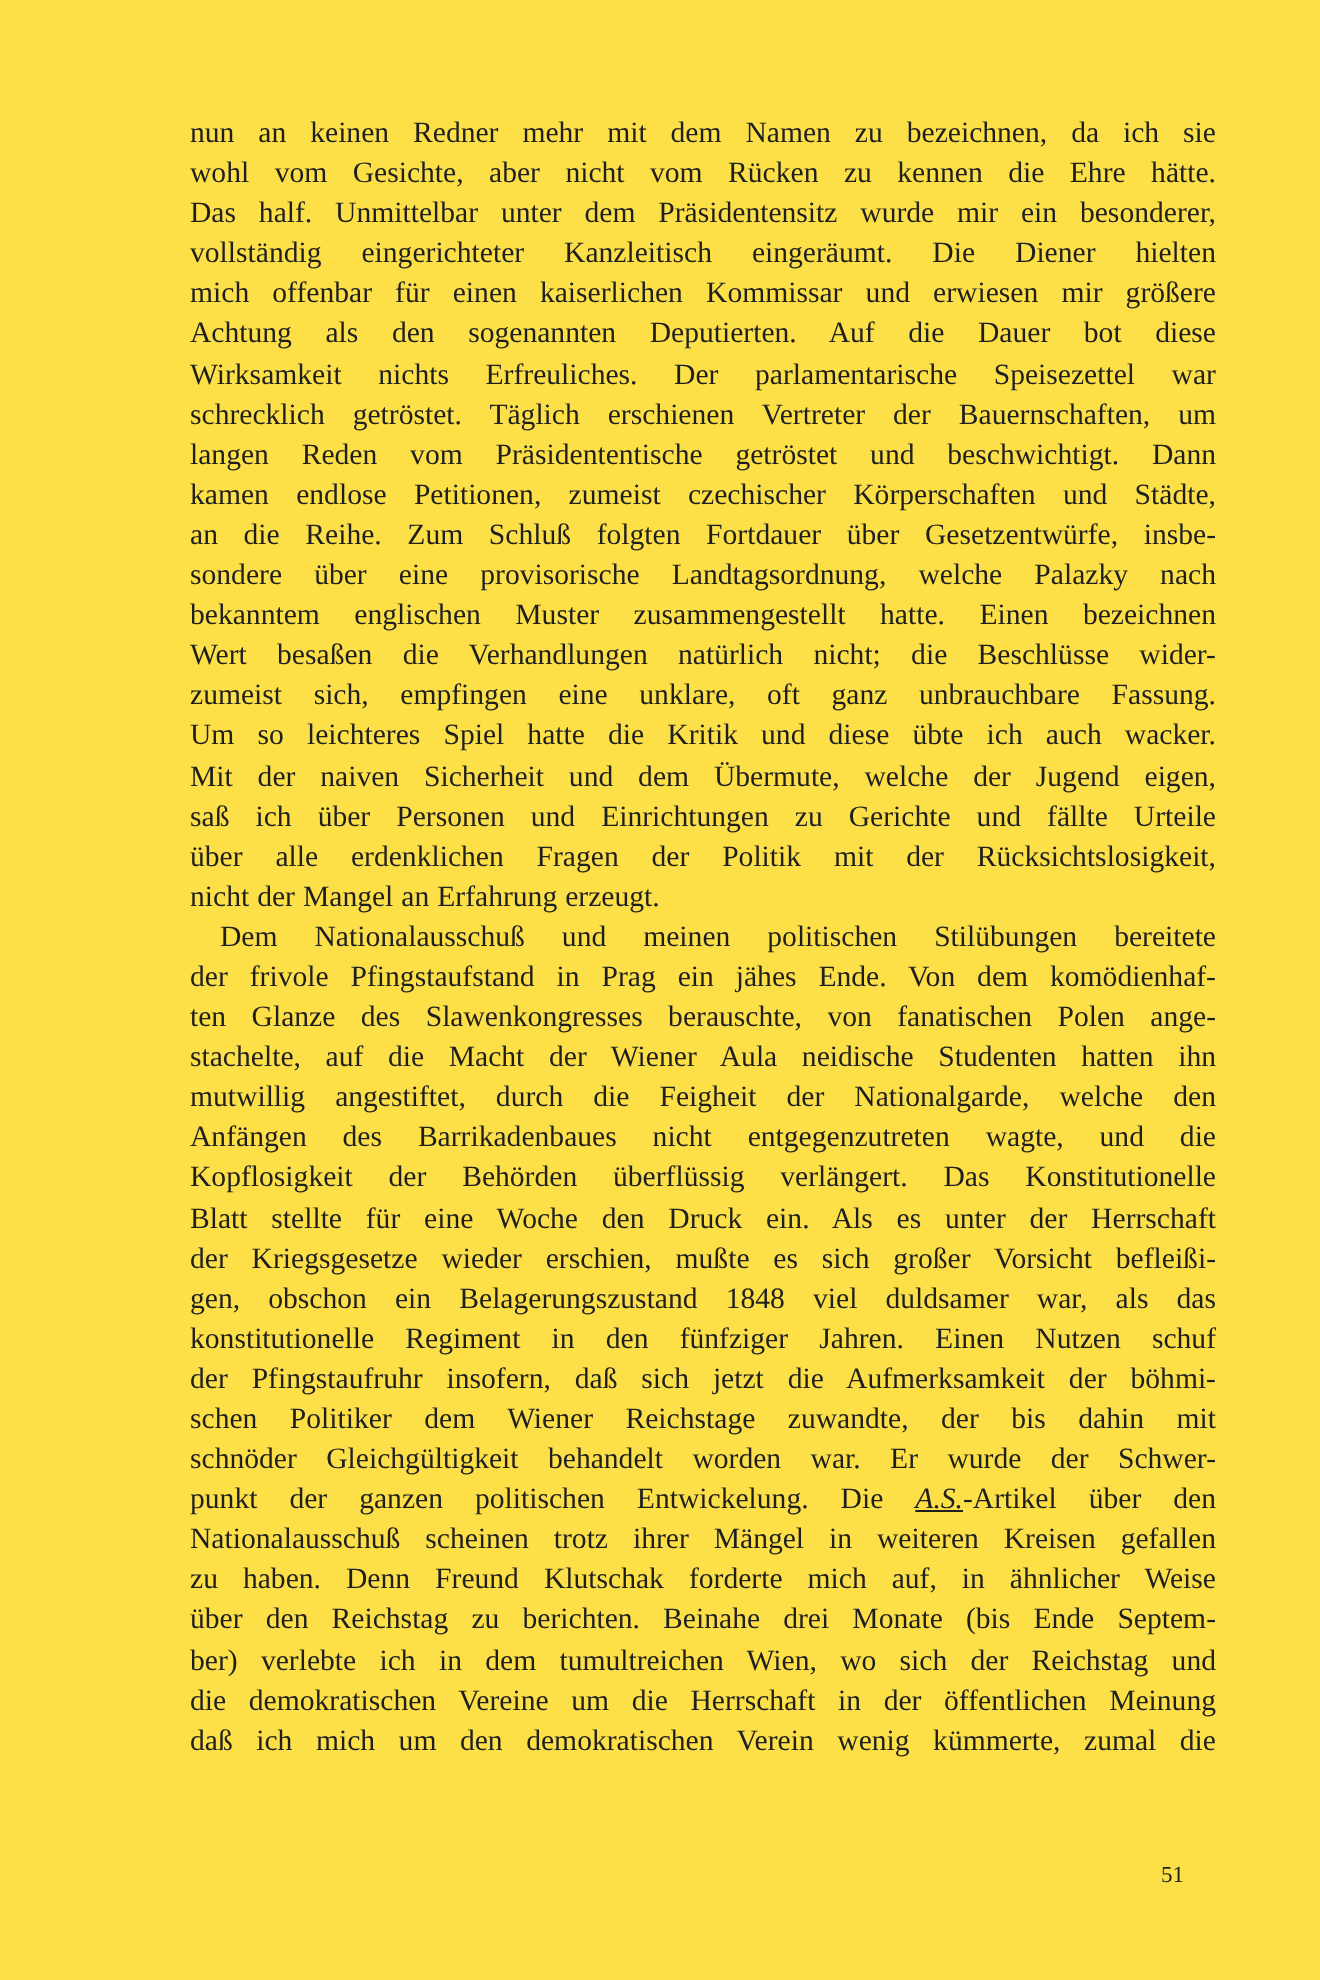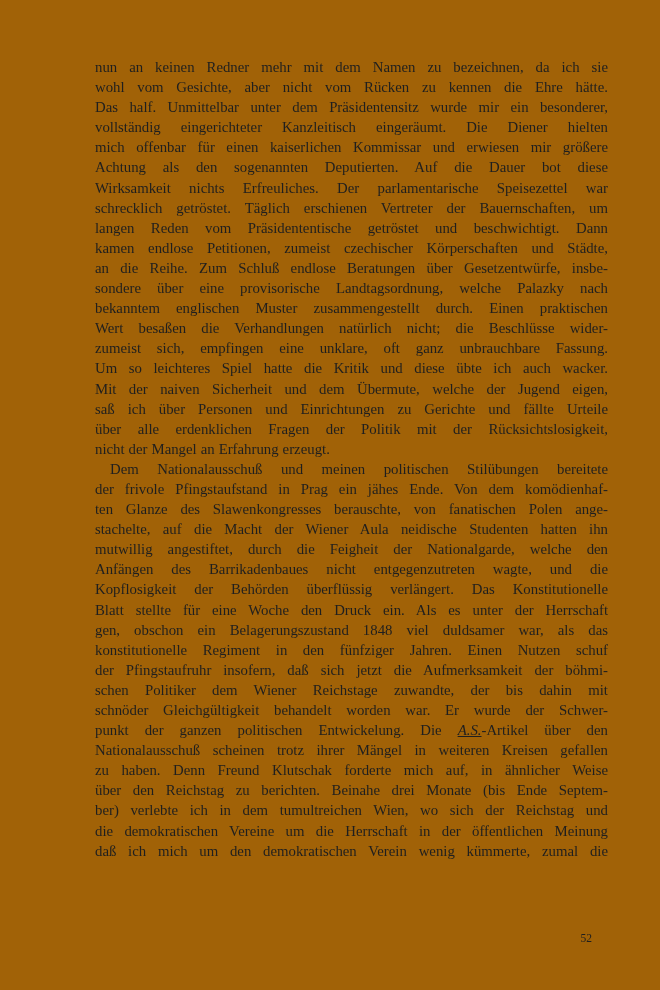--- a/index.html
+++ b/index.html
@@ -4,21 +4,21 @@
 <style>
   html, body {
     margin: 0;
     padding: 0;
     background: #ffffff;
   }
   .page {
     position: relative;
     width: 660px;
     height: 990px;
-    background: #a16207;
+    background: #fde047;
     overflow: hidden;
     font-family: "Liberation Serif", "DejaVu Serif", serif;
   }
   .text-block {
     position: absolute;
     left: 95px;
     top: 57px;
     width: 513px;
     color: #1f1f1f;
     font-size: 14.8px;
@@ -62,48 +62,49 @@
         <div class="text-line">nun an keinen Redner mehr mit dem Namen zu bezeichnen, da ich sie</div>
         <div class="text-line">wohl vom Gesichte, aber nicht vom Rücken zu kennen die Ehre hätte.</div>
         <div class="text-line">Das half. Unmittelbar unter dem Präsidentensitz wurde mir ein besonderer,</div>
         <div class="text-line">vollständig eingerichteter Kanzleitisch eingeräumt. Die Diener hielten</div>
         <div class="text-line">mich offenbar für einen kaiserlichen Kommissar und erwiesen mir größere</div>
         <div class="text-line">Achtung als den sogenannten Deputierten. Auf die Dauer bot diese</div>
         <div class="text-line">Wirksamkeit nichts Erfreuliches. Der parlamentarische Speisezettel war</div>
         <div class="text-line">schrecklich getröstet. Täglich erschienen Vertreter der Bauernschaften, um</div>
         <div class="text-line">langen Reden vom Präsidententische getröstet und beschwichtigt. Dann</div>
         <div class="text-line">kamen endlose Petitionen, zumeist czechischer Körperschaften und Städte,</div>
-        <div class="text-line">an die Reihe. Zum Schluß endlose Beratungen über Gesetzentwürfe, insbe-</div>
+        <div class="text-line">an die Reihe. Zum Schluß folgten Fortdauer über Gesetzentwürfe, insbe-</div>
         <div class="text-line">sondere über eine provisorische Landtagsordnung, welche Palazky nach</div>
-        <div class="text-line">bekanntem englischen Muster zusammengestellt durch. Einen praktischen</div>
+        <div class="text-line">bekanntem englischen Muster zusammengestellt hatte. Einen bezeichnen</div>
         <div class="text-line">Wert besaßen die Verhandlungen natürlich nicht; die Beschlüsse wider-</div>
         <div class="text-line">zumeist sich, empfingen eine unklare, oft ganz unbrauchbare Fassung.</div>
         <div class="text-line">Um so leichteres Spiel hatte die Kritik und diese übte ich auch wacker.</div>
         <div class="text-line">Mit der naiven Sicherheit und dem Übermute, welche der Jugend eigen,</div>
         <div class="text-line">saß ich über Personen und Einrichtungen zu Gerichte und fällte Urteile</div>
         <div class="text-line">über alle erdenklichen Fragen der Politik mit der Rücksichtslosigkeit,</div>
         <div class="text-line para-end">nicht der Mangel an Erfahrung erzeugt.</div>
       </div>
       <div>
         <div class="text-line indent">Dem Nationalausschuß und meinen politischen Stilübungen bereitete</div>
         <div class="text-line">der frivole Pfingstaufstand in Prag ein jähes Ende. Von dem komödienhaf-</div>
         <div class="text-line">ten Glanze des Slawenkongresses berauschte, von fanatischen Polen ange-</div>
         <div class="text-line">stachelte, auf die Macht der Wiener Aula neidische Studenten hatten ihn</div>
         <div class="text-line">mutwillig angestiftet, durch die Feigheit der Nationalgarde, welche den</div>
         <div class="text-line">Anfängen des Barrikadenbaues nicht entgegenzutreten wagte, und die</div>
         <div class="text-line">Kopflosigkeit der Behörden überflüssig verlängert. Das Konstitutionelle</div>
         <div class="text-line">Blatt stellte für eine Woche den Druck ein. Als es unter der Herrschaft</div>
+        <div class="text-line">der Kriegsgesetze wieder erschien, mußte es sich großer Vorsicht befleißi-</div>
         <div class="text-line">gen, obschon ein Belagerungszustand 1848 viel duldsamer war, als das</div>
         <div class="text-line">konstitutionelle Regiment in den fünfziger Jahren. Einen Nutzen schuf</div>
         <div class="text-line">der Pfingstaufruhr insofern, daß sich jetzt die Aufmerksamkeit der böhmi-</div>
         <div class="text-line">schen Politiker dem Wiener Reichstage zuwandte, der bis dahin mit</div>
         <div class="text-line">schnöder Gleichgültigkeit behandelt worden war. Er wurde der Schwer-</div>
         <div class="text-line">punkt der ganzen politischen Entwickelung. Die <i>A.S.</i>-Artikel über den</div>
         <div class="text-line">Nationalausschuß scheinen trotz ihrer Mängel in weiteren Kreisen gefallen</div>
         <div class="text-line">zu haben. Denn Freund Klutschak forderte mich auf, in ähnlicher Weise</div>
         <div class="text-line">über den Reichstag zu berichten. Beinahe drei Monate (bis Ende Septem-</div>
         <div class="text-line">ber) verlebte ich in dem tumultreichen Wien, wo sich der Reichstag und</div>
         <div class="text-line">die demokratischen Vereine um die Herrschaft in der öffentlichen Meinung</div>
         <div class="text-line">daß ich mich um den demokratischen Verein wenig kümmerte, zumal die</div>
       </div>
     </div>
-  <div class="page-number">52</div>
+  <div class="page-number">51</div>
 </div>
 
 </body></html>

